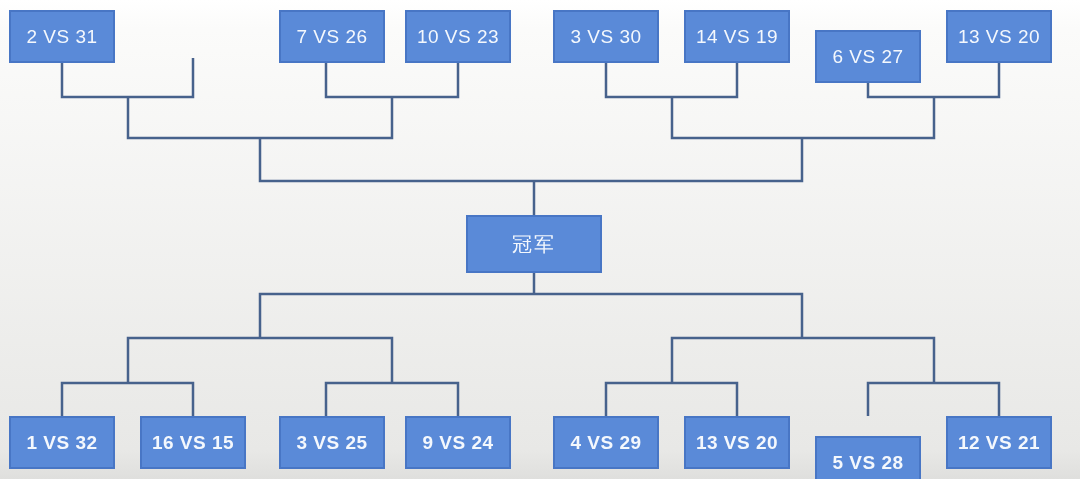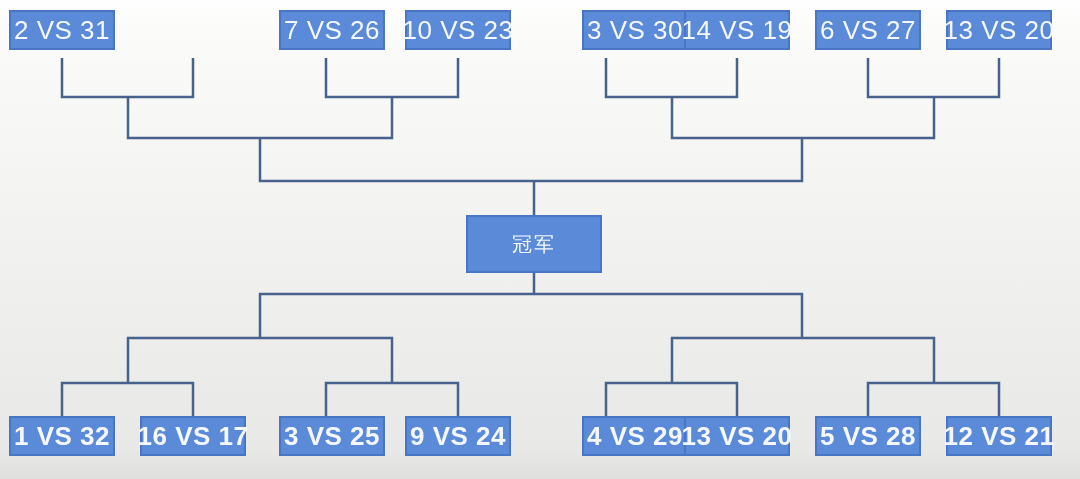--- a/index.html
+++ b/index.html
@@ -21,29 +21,29 @@
     width: 1080px; height: 479px;
   }
   svg.connectors polyline {
     fill: none;
     stroke: var(--connector, #47628c);
     stroke-width: 2.5;
   }
   .match-box {
     position: absolute;
     width: 106px;
-    height: 40px;
+    height: 53px;
     box-sizing: border-box;
     background: var(--box-fill, #5a8ad8);
     border: 2px solid var(--box-border, #4876c5);
     color: var(--box-text, #f4f8fd);
     display: flex;
     align-items: center;
     justify-content: center;
-    font-size: 26px;
+    font-size: 19px;
     letter-spacing: 0.5px;
     white-space: nowrap;
   }
   .row-top .match-box, .match-box.top { top: 10px; }
   .match-box.bottom { top: 416px; font-weight: bold; }
   .champion-box {
     position: absolute;
     left: 466px;
     top: 215px;
     width: 136px;
@@ -52,21 +52,21 @@
     background: var(--box-fill, #5a8ad8);
     border: 2px solid var(--box-border, #4876c5);
     color: var(--box-text, #f4f8fd);
     display: flex;
     align-items: center;
     justify-content: center;
     font-size: 20px;
     letter-spacing: 2px;
   }
   .c1 { left: 9px; }   .c2 { left: 140px; } .c3 { left: 273px; margin-left: 6px; } .c4 { left: 405px; }
-  .c5 { left: 582px; } .c6 { left: 684px; } .c7 { left: 815px; } .c8 { left: 946px; }
+  .c5 { left: 553px; } .c6 { left: 684px; } .c7 { left: 815px; margin-top: 20px; } .c8 { left: 946px; }
 </style>
 </head>
 <body>
 
 <div class="stage">
 
   <svg class="connectors" viewBox="0 0 1080 479">
 
     <polyline points="62,58 62,97 193,97 193,58"></polyline>
     <polyline points="326,58 326,97 458,97 458,58"></polyline>
@@ -95,21 +95,21 @@
   <div class="match-box top c3">7 VS 26</div>
   <div class="match-box top c4">10 VS 23</div>
   <div class="match-box top c5">3 VS 30</div>
   <div class="match-box top c6">14 VS 19</div>
   <div class="match-box top c7">6 VS 27</div>
   <div class="match-box top c8">13 VS 20</div>
 
   <div class="champion-box">冠军</div>
 
   <div class="match-box bottom c1">1 VS 32</div>
-  <div class="match-box bottom c2">16 VS 17</div>
+  <div class="match-box bottom c2">16 VS 15</div>
   <div class="match-box bottom c3">3 VS 25</div>
   <div class="match-box bottom c4">9 VS 24</div>
   <div class="match-box bottom c5">4 VS 29</div>
   <div class="match-box bottom c6">13 VS 20</div>
   <div class="match-box bottom c7">5 VS 28</div>
   <div class="match-box bottom c8">12 VS 21</div>
 
 </div>
 
 </body></html>

